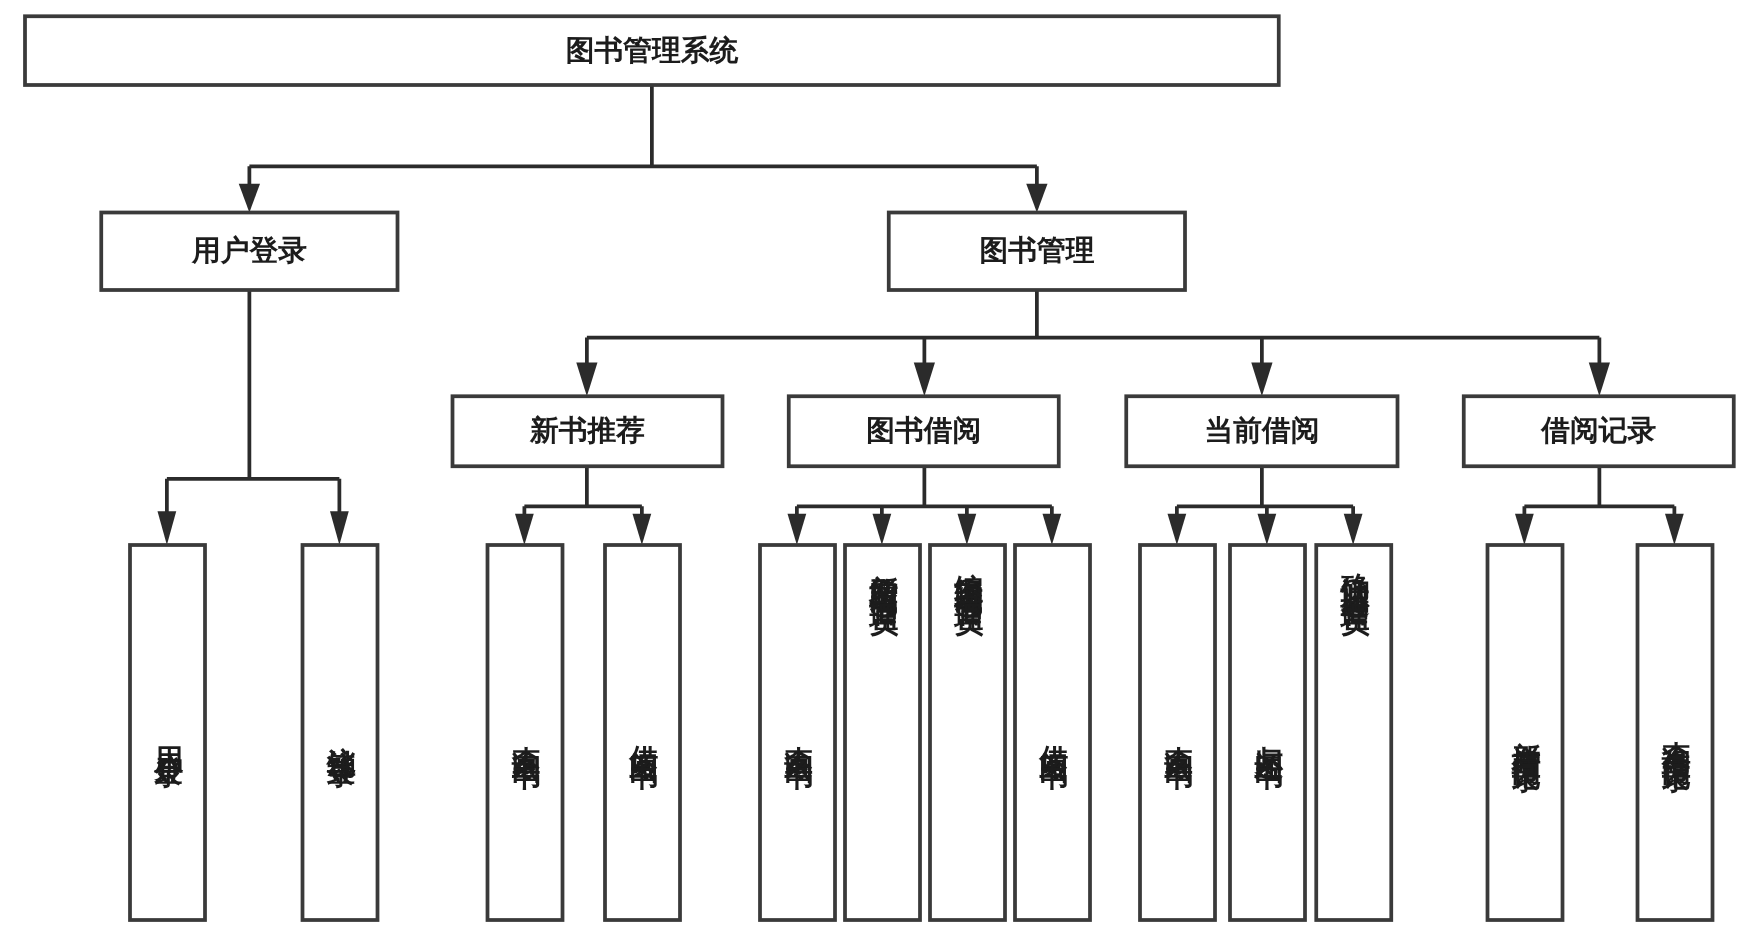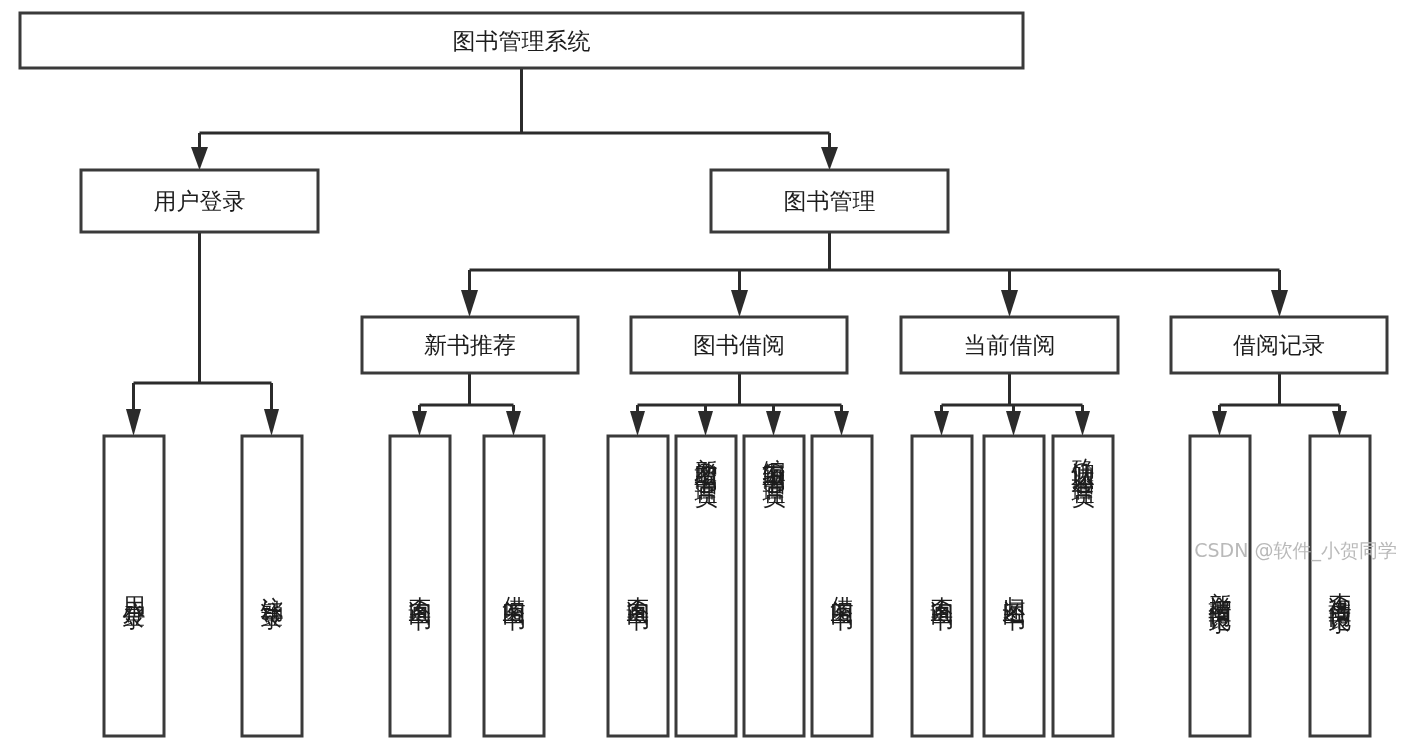--- a/index.html
+++ b/index.html
@@ -12,20 +12,21 @@
     width: 1405px;
     height: 747px;
     font-family: "DejaVu Sans", "Liberation Sans", sans-serif;
     overflow: hidden;
     position: relative;
   }
   #diagram-root {
     position: relative;
     width: 1405px;
     height: 572px;
+    font-weight: bold;
   }
   svg.diagram {
     display: block;
     width: 1405px;
     height: 747px;
   }
   .node-rect {
     fill: #ffffff;
     stroke: #3a3a3a;
     stroke-width: 3;
@@ -278,15 +279,14 @@
       </div>
     </foreignObject>
     <foreignObject x="1310" y="436" width="60" height="300">
       <div xmlns="http://www.w3.org/1999/xhtml" style="width:60px;height:300px;display:flex;align-items:center;justify-content:center;">
         <span style="writing-mode:vertical-rl;text-orientation:upright;font-size:23px;letter-spacing:4px;color:#1c1c1c;font-family:'DejaVu Sans','Liberation Sans',sans-serif;line-height:1;">查询借阅记录</span>
       </div>
     </foreignObject>
 
   </svg>
 
-  <div class="watermark">CSDN @软件_小贺同学</div>
 
 </div>
 
 </body></html>

